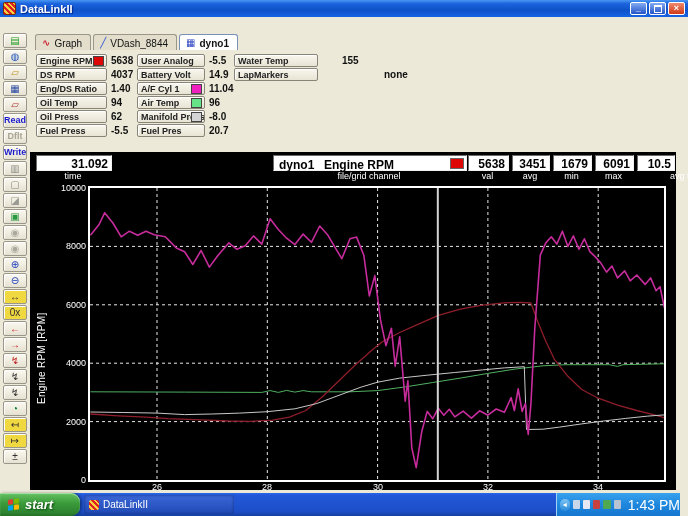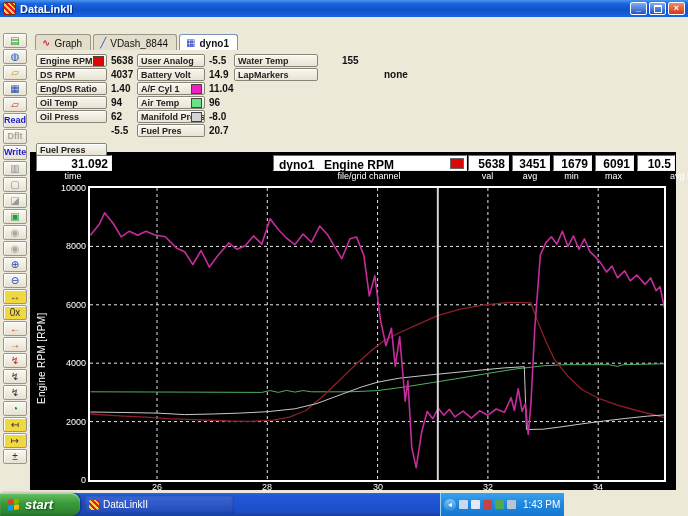--- a/index.html
+++ b/index.html
@@ -49,41 +49,41 @@
   .glabel{position:absolute;color:#fff;font-size:9px;text-align:center;}
   .chanbox-file{position:absolute;left:5px;top:2px;}
   .chanbox-name{position:absolute;left:50px;top:2px;}
   .chanbox-swatch{position:absolute;right:2px;top:2px;width:12px;height:9px;border:1px solid #666;}
   .plot{position:absolute;left:58px;top:34px;border:2px solid #fff;background:#000;}
   .ytick{position:absolute;left:14px;width:42px;text-align:right;color:#fff;font-size:9px;}
   .xtick{position:absolute;width:30px;text-align:center;color:#fff;font-size:9px;}
   .ylabel{position:absolute;left:6px;top:138px;height:136px;writing-mode:vertical-rl;transform:rotate(180deg);
     color:#fff;font-size:10px;text-align:center;letter-spacing:.3px;}
   
-  .taskbar{position:absolute;left:0;top:493px;width:564px;height:23px;
+  .taskbar{position:absolute;left:0;top:493px;width:680px;height:23px;
     background:linear-gradient(180deg,#2a66ea 0%,#2258d8 10%,#1c4ec8 80%,#15409e 100%);}
   .start-btn{position:absolute;left:0;top:0;width:80px;height:23px;border-radius:0 9px 9px 0;
     background:linear-gradient(180deg,#65c263 0%,#3a9a3a 45%,#2e8430 85%,#257025 100%);
     display:flex;align-items:center;gap:5px;padding-left:8px;box-sizing:border-box;
     box-shadow:inset 0 1px 1px #a8e0a8, 2px 0 3px rgba(0,0,0,.35);}
   .start-logo{width:12px;height:12px;display:grid;grid-template:5px 5px / 5px 5px;gap:1px;transform:skewY(-8deg);}
   .start-logo span{border-radius:1px;}
   .start-text{color:#fff;font-weight:bold;font-style:italic;font-size:13px;text-shadow:1px 1px 2px #0a4a0a;}
   .task-btn{position:absolute;left:84px;top:2px;width:150px;height:19px;border-radius:3px;
     background:linear-gradient(180deg,#3b67d8,#1f49b4);box-shadow:inset 0 0 3px #12307e;
     display:flex;align-items:center;gap:4px;padding-left:5px;box-sizing:border-box;color:#fff;font-size:10px;}
   .task-icon{width:10px;height:10px;border-radius:2px;
     background:repeating-linear-gradient(45deg,#e02020 0 2px,#f7d040 2px 4px);}
   .tray{position:absolute;right:0;top:0;width:124px;height:23px;
     background:linear-gradient(180deg,#39a2ee 0%,#1e87dd 50%,#1576d0 100%);
     border-left:1px solid #9fd2f6;display:flex;align-items:center;gap:3px;padding-left:3px;box-sizing:border-box;}
   .tray-chevron{width:12px;height:12px;border-radius:6px;background:linear-gradient(180deg,#7ec4f4,#2a8ada);
     color:#fff;font-size:8px;line-height:12px;text-align:center;}
   .tray-ico{width:9px;height:9px;border-radius:1px;font-size:8px;line-height:9px;text-align:center;color:#fff;}
-  .clock{color:#fff;font-size:10px;margin-left:4px;white-space:nowrap;}
+  .clock{color:#fff;font-size:14px;margin-left:4px;white-space:nowrap;}
 </style>
 </head>
 <body>
 
 <div class="screen">
 
   <div class="titlebar">
     <span class="app-icon"></span>
     <span class="title-text">DataLinkII</span>
     <span class="win-btns">
@@ -231,21 +231,21 @@
 <div class="chan-btn" style="left: 36px; top: 54px; width: 71px;"><span>Engine RPM</span><span class="swatch" style="background: rgb(221, 8, 6);"></span></div>
     <div class="chan-val" style="left: 111px; top: 55px;">5638</div>
     <div class="chan-btn" style="left: 36px; top: 68px; width: 71px;"><span>DS RPM</span></div>
     <div class="chan-val" style="left: 111px; top: 69px;">4037</div>
     <div class="chan-btn" style="left: 36px; top: 82px; width: 71px;"><span>Eng/DS Ratio</span></div>
     <div class="chan-val" style="left: 111px; top: 83px;">1.40</div>
     <div class="chan-btn" style="left: 36px; top: 96px; width: 71px;"><span>Oil Temp</span></div>
     <div class="chan-val" style="left: 111px; top: 97px;">94</div>
     <div class="chan-btn" style="left: 36px; top: 110px; width: 71px;"><span>Oil Press</span></div>
     <div class="chan-val" style="left: 111px; top: 111px;">62</div>
-    <div class="chan-btn" style="left: 36px; top: 124px; width: 71px; margin-top: 19px;"><span>Fuel Press</span></div>
+    <div class="chan-btn" style="left: 36px; top: 124px; width: 71px;"><span>Fuel Press</span></div>
     <div class="chan-val" style="left: 111px; top: 125px;">-5.5</div>
     <div class="chan-btn" style="left: 137px; top: 54px; width: 68px;"><span>User Analog</span></div>
     <div class="chan-val" style="left: 209px; top: 55px;">-5.5</div>
     <div class="chan-btn" style="left: 137px; top: 68px; width: 68px;"><span>Battery Volt</span></div>
     <div class="chan-val" style="left: 209px; top: 69px;">14.9</div>
     <div class="chan-btn" style="left: 137px; top: 82px; width: 68px;"><span>A/F Cyl 1</span><span class="swatch" style="background: rgb(240, 32, 192);"></span></div>
     <div class="chan-val" style="left: 209px; top: 83px;">11.04</div>
     <div class="chan-btn" style="left: 137px; top: 96px; width: 68px;"><span>Air Temp</span><span class="swatch" style="background: rgb(102, 228, 136);"></span></div>
     <div class="chan-val" style="left: 209px; top: 97px;">96</div>
     <div class="chan-btn" style="left: 137px; top: 110px; width: 68px;"><span>Manifold Press</span><span class="swatch" style="background: rgb(212, 212, 212);"></span></div>

